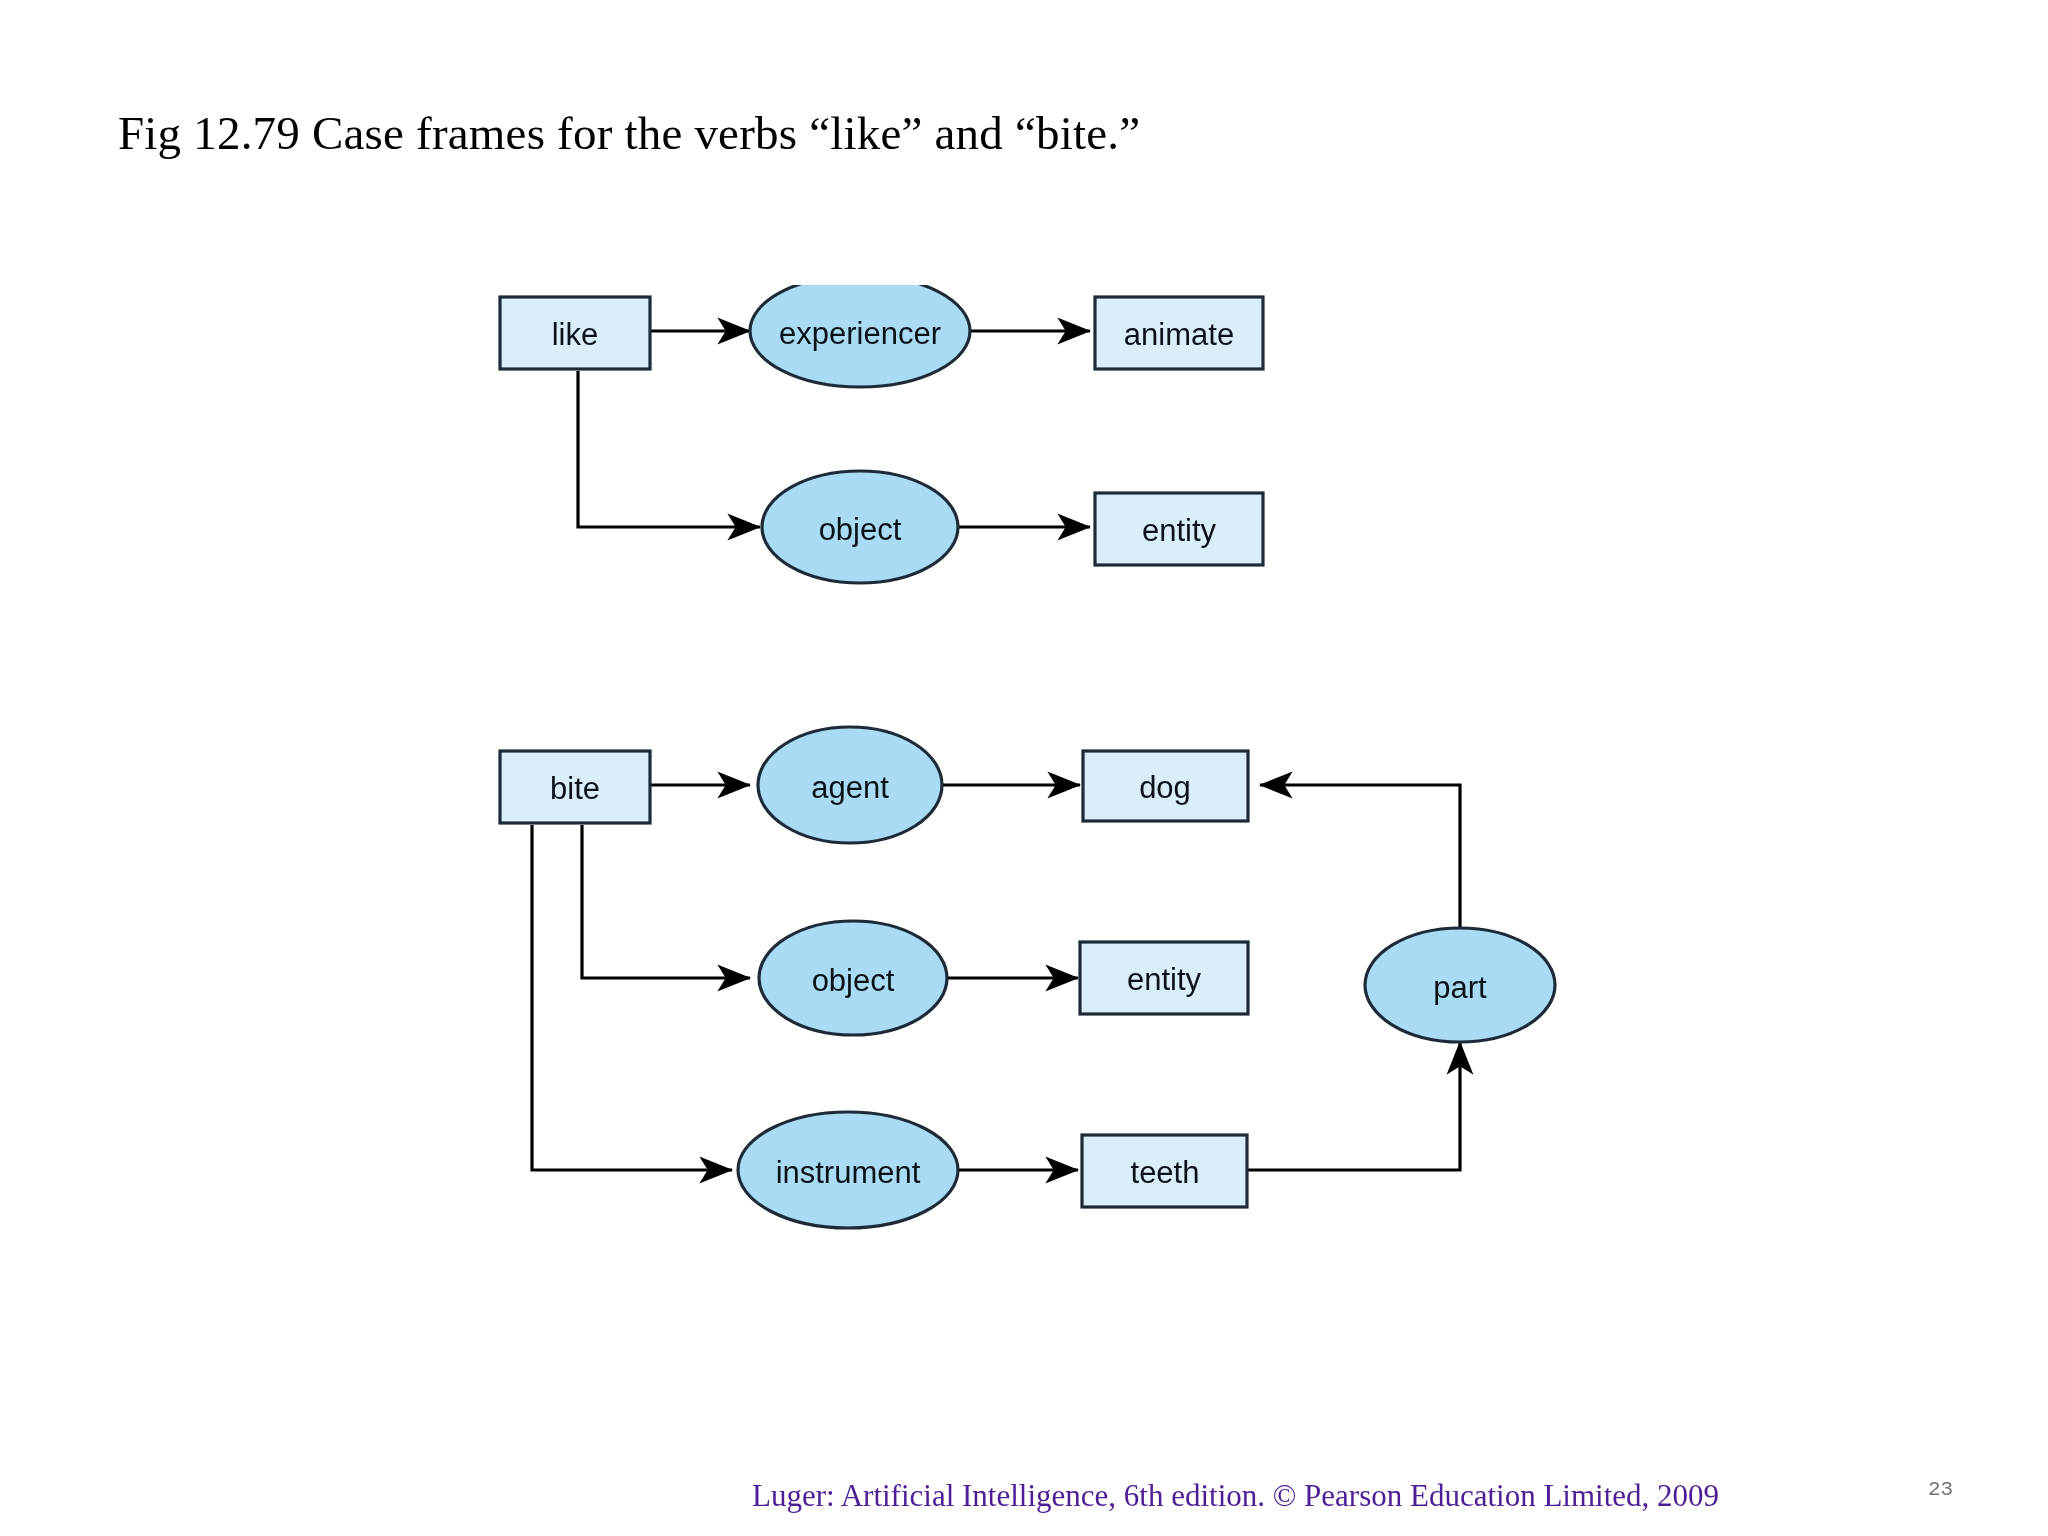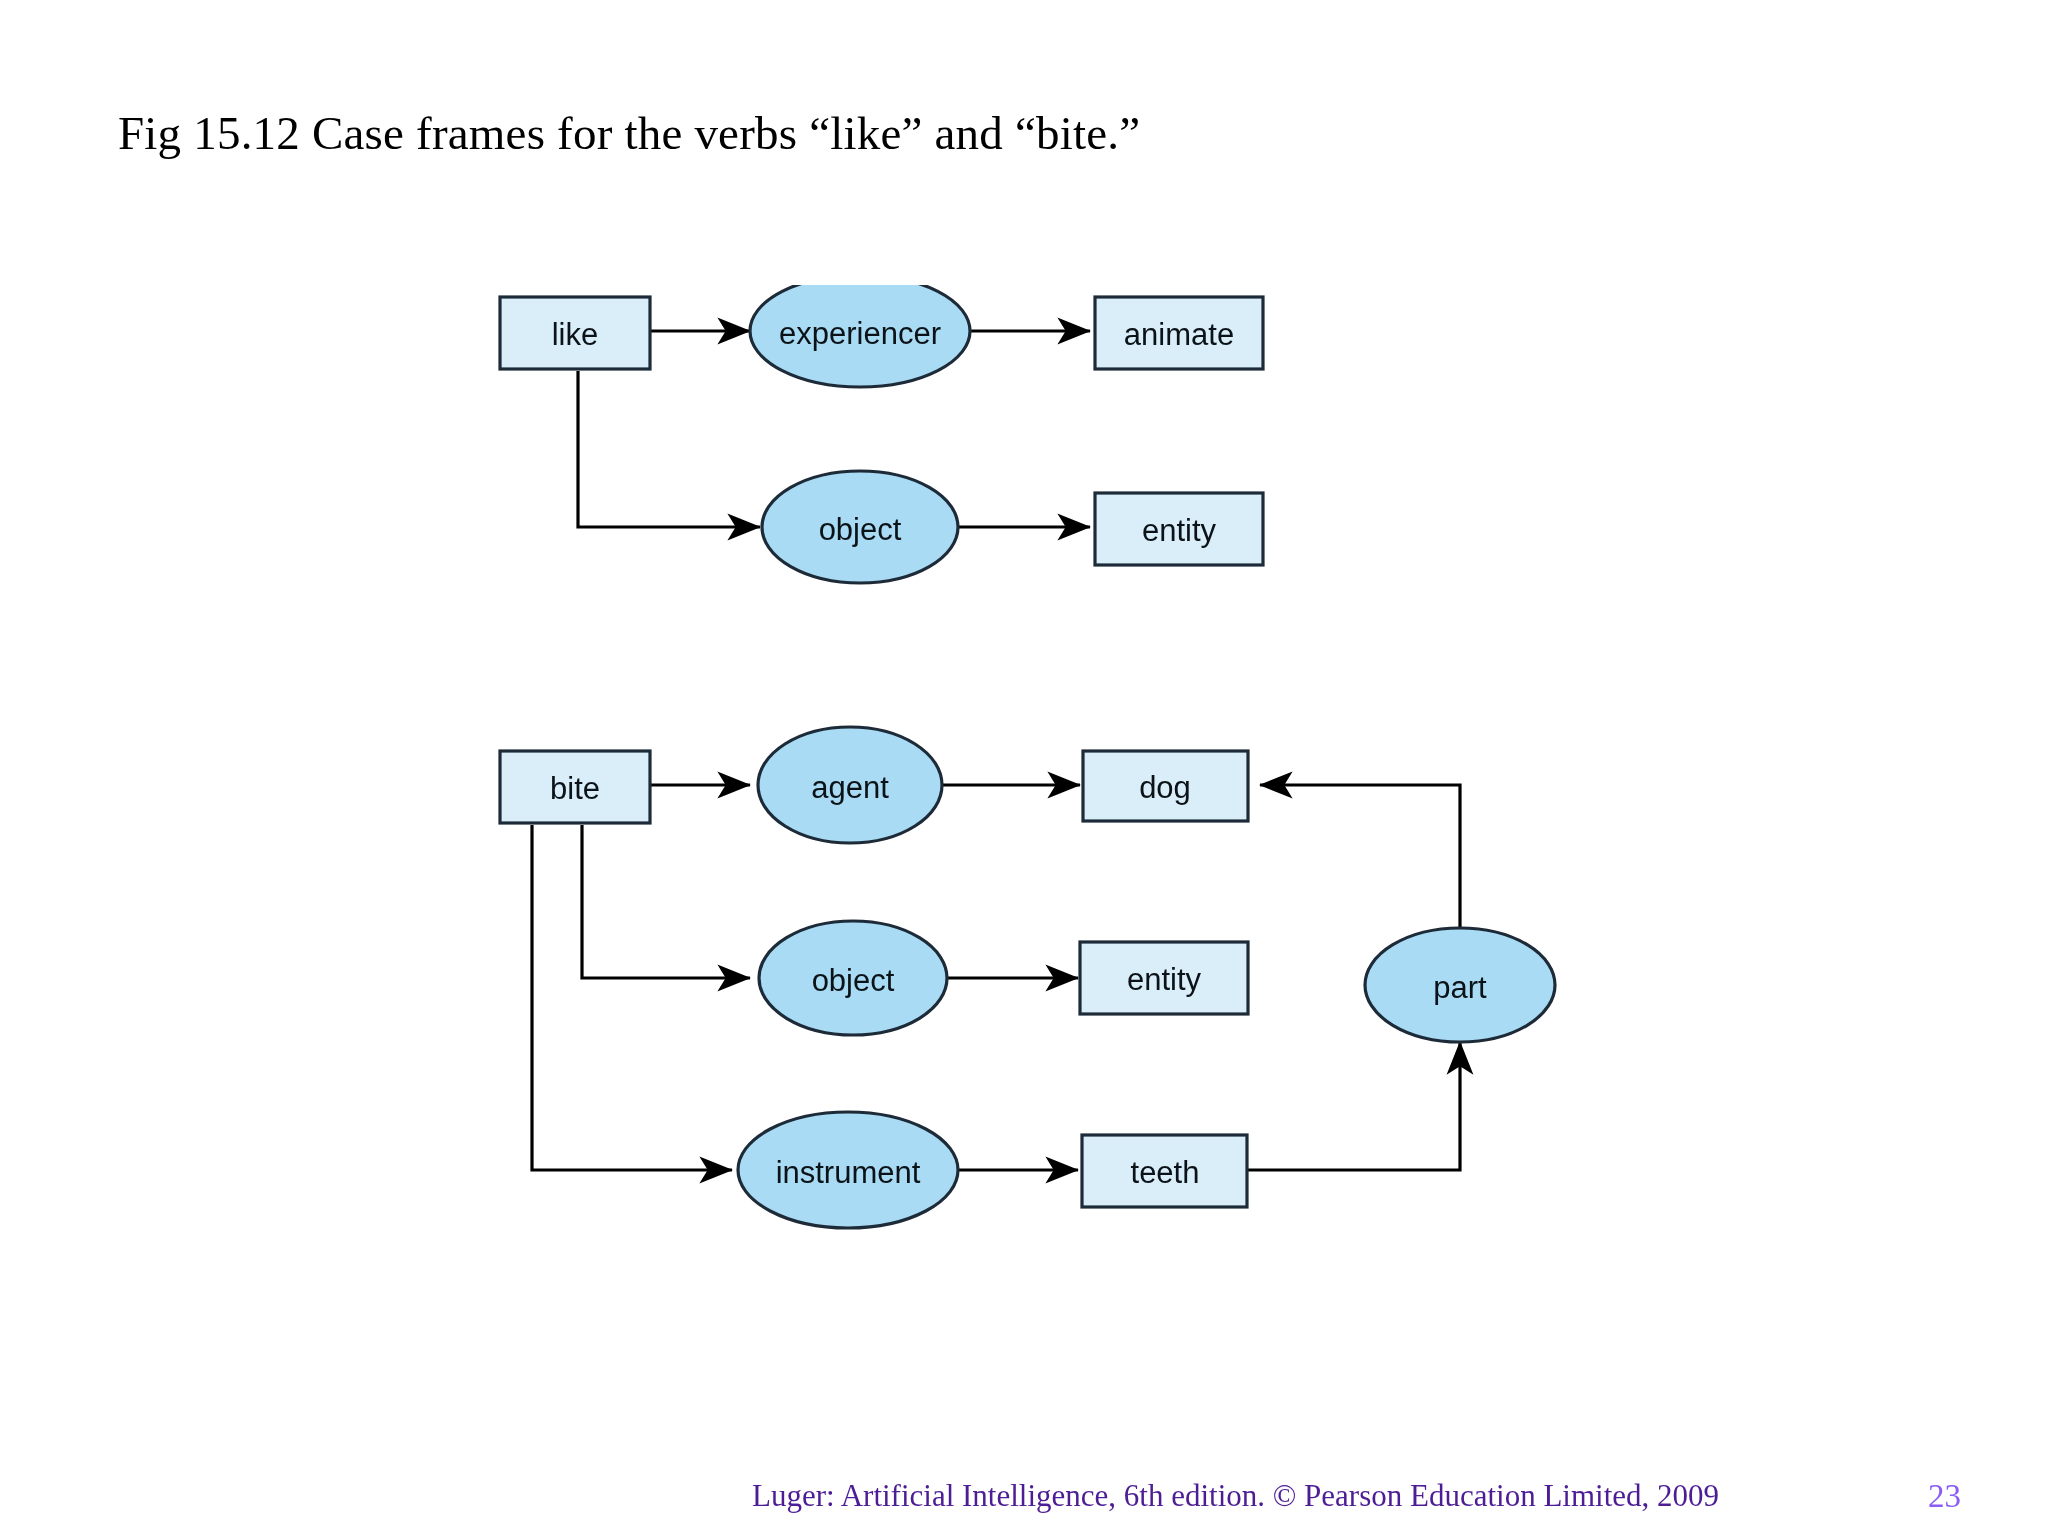--- a/index.html
+++ b/index.html
@@ -72,29 +72,29 @@
     top: 1478px;
     font-family: "Liberation Serif", serif;
     font-size: 31px;
     color: #4c1d95;
     white-space: nowrap;
   }
   #footer-pagenum {
     position: absolute;
     left: 1928px;
     top: 1478px;
-    font-family: Liberation Serif, serif;
-    font-size: 33px;
-    color: #8b5cf6;
+    font-family: Liberation Mono, monospace;
+    font-size: 21px;
+    color: #737373;
   }
 </style>
 </head>
 <body>
 
-<div id="slide-title">Fig 15.12 Case frames for the verbs “like” and “bite.”</div>
+<div id="slide-title">Fig 12.79 Case frames for the verbs “like” and “bite.”</div>
 
 <div id="figure-canvas">
   <svg width="1200" height="960" viewBox="0 0 1200 960" xmlns="http://www.w3.org/2000/svg">
     <defs>
       <marker id="arrow" markerWidth="11" markerHeight="9" refX="10.2" refY="4.5" orient="auto" markerUnits="strokeWidth">
         <path d="M0,0.3 L10.5,4.5 L0,8.7 L2.6,4.5 Z" fill="#000000"></path>
       </marker>
     </defs>
 
     <path class="edge" d="M 190 46 L 290 46" marker-end="url(#arrow)"></path>

